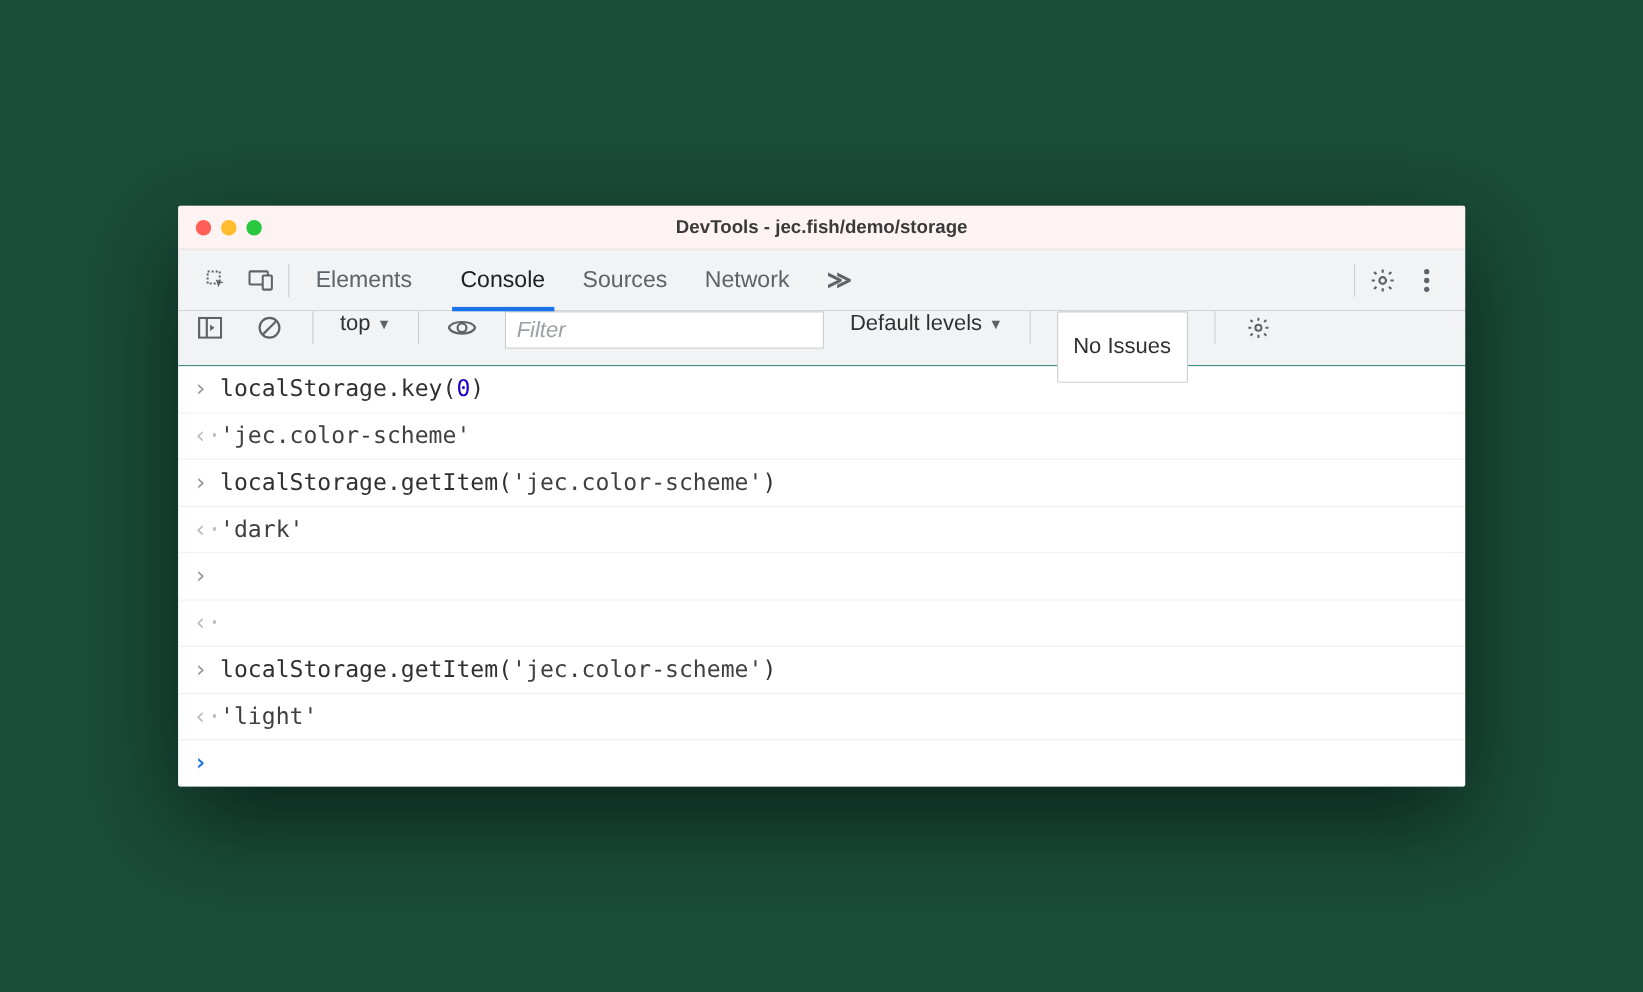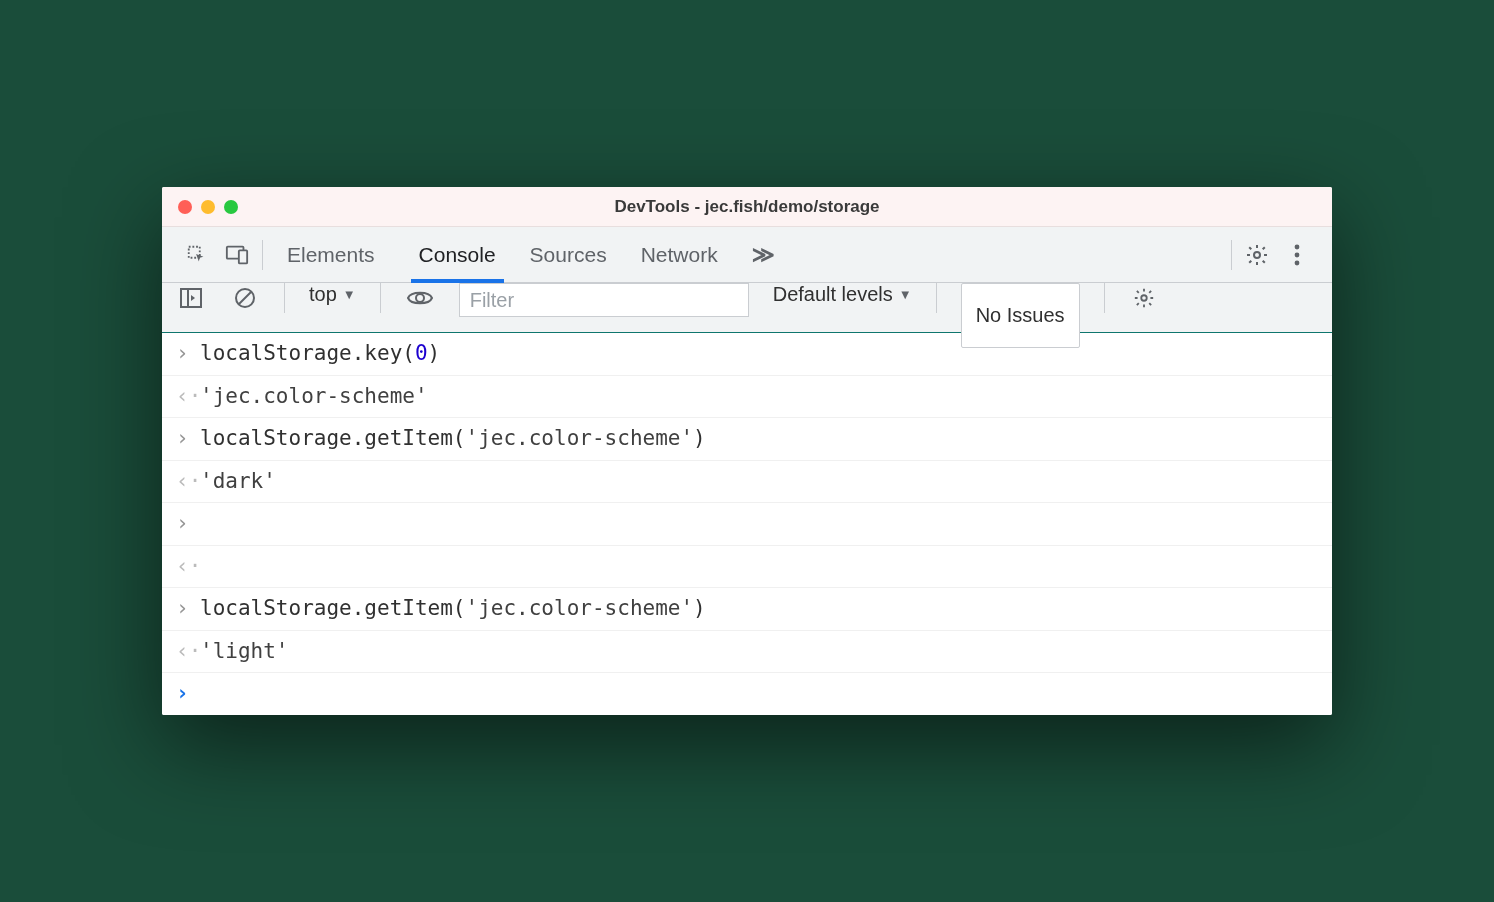--- a/index.html
+++ b/index.html
@@ -59,21 +59,21 @@
     height: 50px; background: #f1f3f4;
     border-bottom: 1px solid #0f766e;
     display: flex; align-items: flex-start;
     padding: 0 14px; gap: 24px;
     font-size: 20px; color: #303030;
   }
   .context-sel { display: flex; align-items: center; gap: 6px; cursor: pointer; }
   .caret { font-size: 13px; color: #5f6368; }
   .filter-input {
     width: 290px; height: 34px; border: 1px solid #cacdd1; background: #fff;
-    padding: 0 10px; font-size: 20px; color: #303030; outline: none;
+    padding: 0 10px; font-size: 20px; color: #303030; outline: none; font-style: italic;
   }
   .filter-input::placeholder { color: #9aa0a6; }
   .levels { display: flex; align-items: center; gap: 6px; cursor: pointer; color: #303030; }
   .issues-btn {
     border: 1px solid #cacdd1; background: #fff; padding: 20px 14px;
     font-size: 20px; color: #303030; cursor: pointer; border-radius: 2px;
   }
   .console-area { background: #fff; font-family: Menlo, Monaco, Consolas, monospace; font-size: 21px; }
   .row { display: flex; padding: 5px 14px; border-bottom: 1px solid #f0f0f0; line-height: 1.5; }
   .row.no-border { border-bottom: none; }

